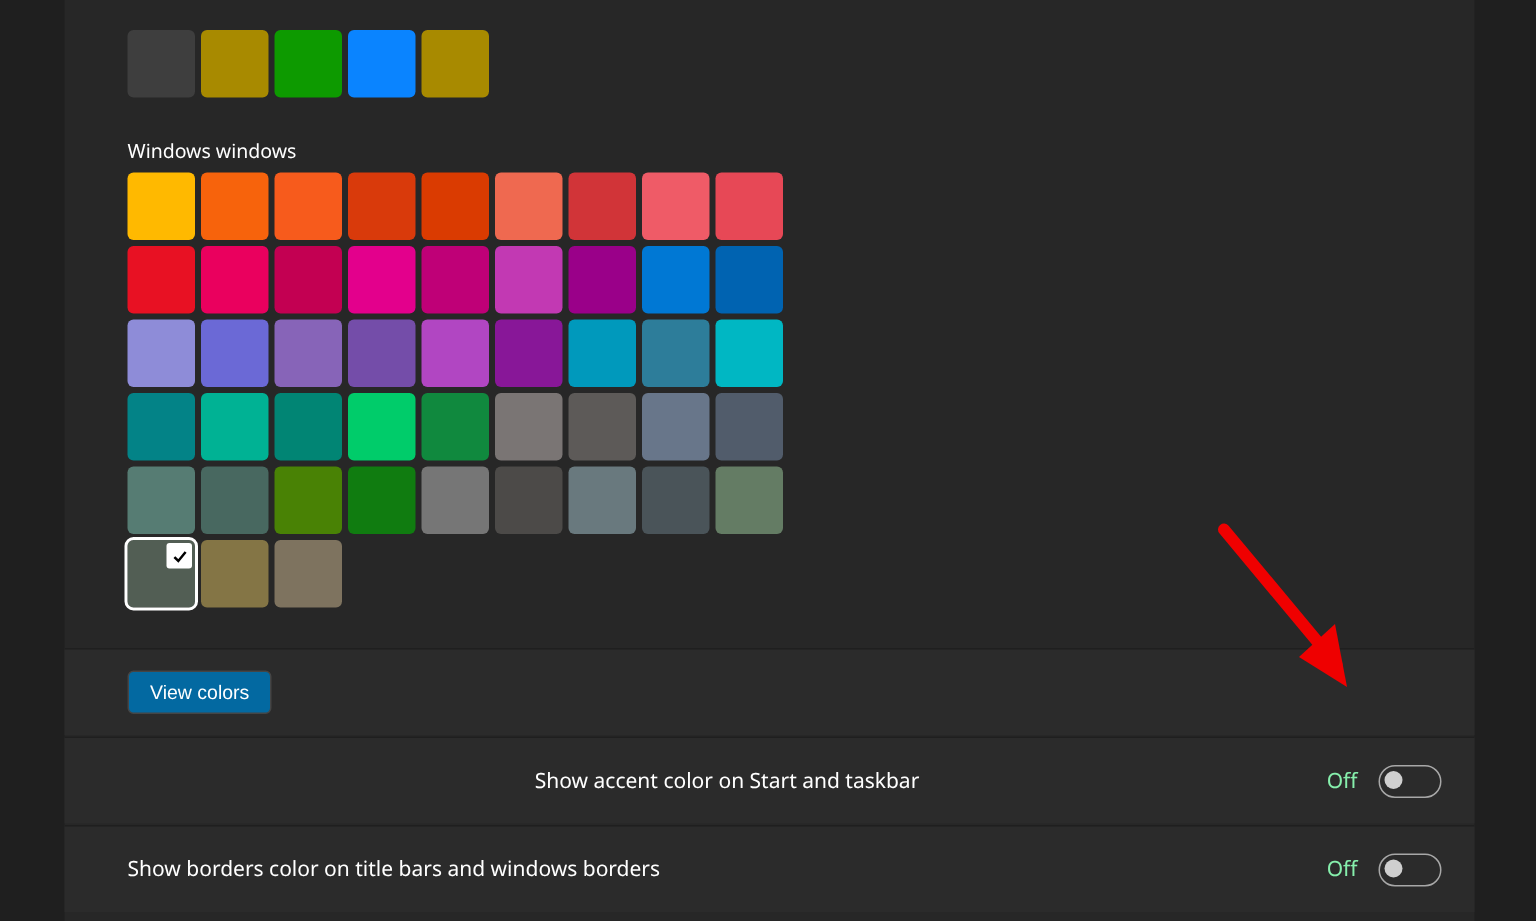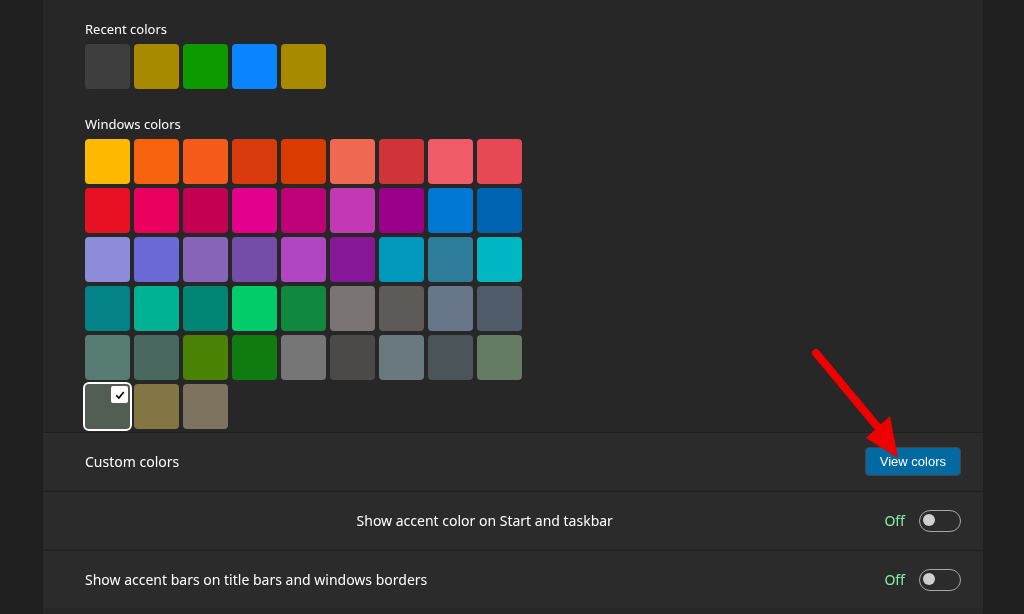--- a/index.html
+++ b/index.html
@@ -169,30 +169,29 @@
 
 </style>
 </head>
 <body>
 
 <div class="page">
   <div class="panel"></div>
 
   <div class="inner">
 
-    <div class="section-label">Recent colors</div>
     <div class="swatch-row" id="recent-row">
         <div class="swatch" style="background: rgb(62, 62, 62);"></div>
         <div class="swatch" style="background: rgb(168, 138, 0);"></div>
         <div class="swatch" style="background: rgb(13, 154, 0);"></div>
         <div class="swatch" style="background: rgb(10, 132, 255);"></div>
         <div class="swatch" style="background: rgb(168, 138, 0);"></div>
       </div>
 
-    <div class="section-label">Windows colors</div>
+    <div class="section-label">Windows windows</div>
     <div class="grid9" id="windows-grid">
         <div class="grid9-row">
           <div class="swatch" style="background: rgb(255, 185, 0);"></div>
           <div class="swatch" style="background: rgb(247, 99, 12);"></div>
           <div class="swatch" style="background: rgb(247, 91, 28);"></div>
           <div class="swatch" style="background: rgb(217, 58, 11);"></div>
           <div class="swatch" style="background: rgb(218, 59, 1);"></div>
           <div class="swatch" style="background: rgb(239, 105, 80);"></div>
           <div class="swatch" style="background: rgb(209, 52, 56);"></div>
           <div class="swatch" style="background: rgb(239, 91, 103);"></div>
@@ -251,32 +250,31 @@
             </span>
           </div>
           <div class="swatch" style="background: rgb(132, 117, 69);"></div>
           <div class="swatch" style="background: rgb(126, 115, 95);"></div>
         </div>
       </div>
 
   </div>
 
   <div class="setting-row row1">
-    <div class="label">Custom colors</div>
     <button class="btn">View colors</button>
   </div>
 
   <div class="setting-row row2">
     <div class="label">Show accent color on Start and taskbar</div>
     <div class="value">Off</div>
     <div class="toggle"></div>
   </div>
 
   <div class="setting-row row3">
-    <div class="label">Show accent bars on title bars and windows borders</div>
+    <div class="label">Show borders color on title bars and windows borders</div>
     <div class="value">Off</div>
     <div class="toggle"></div>
   </div>
 
   <svg class="arrow" viewBox="0 0 150 150">
     <defs></defs>
     <line x1="30" y1="15" x2="105" y2="105" stroke="#ef0000" stroke-width="8" stroke-linecap="round"></line>
     <polygon points="112,120 80,100 104,78" fill="#ef0000"></polygon>
   </svg>
 

